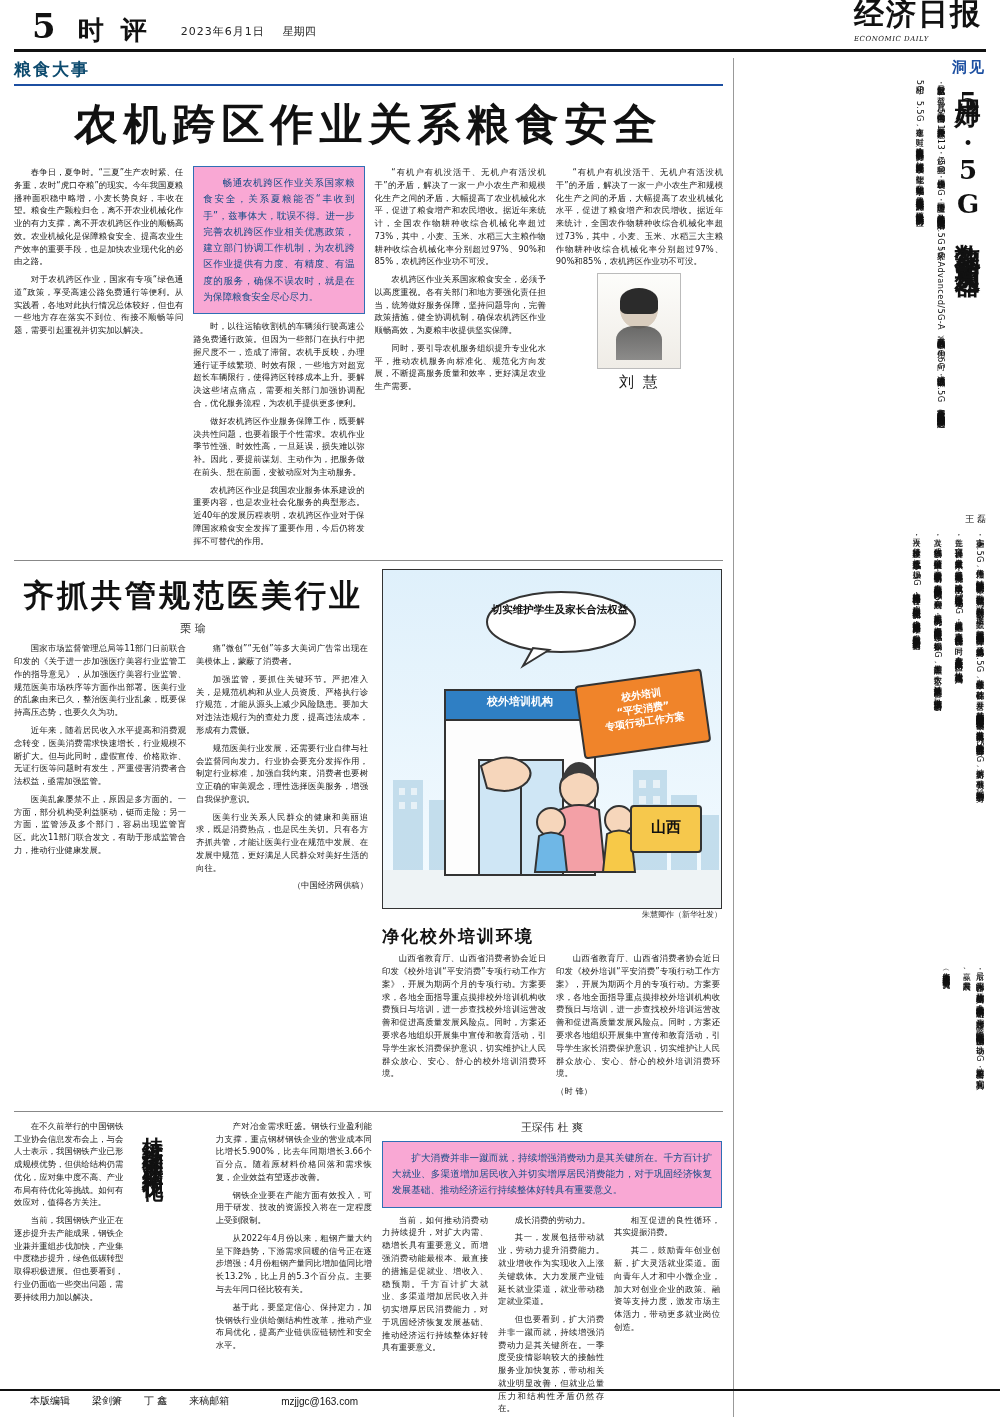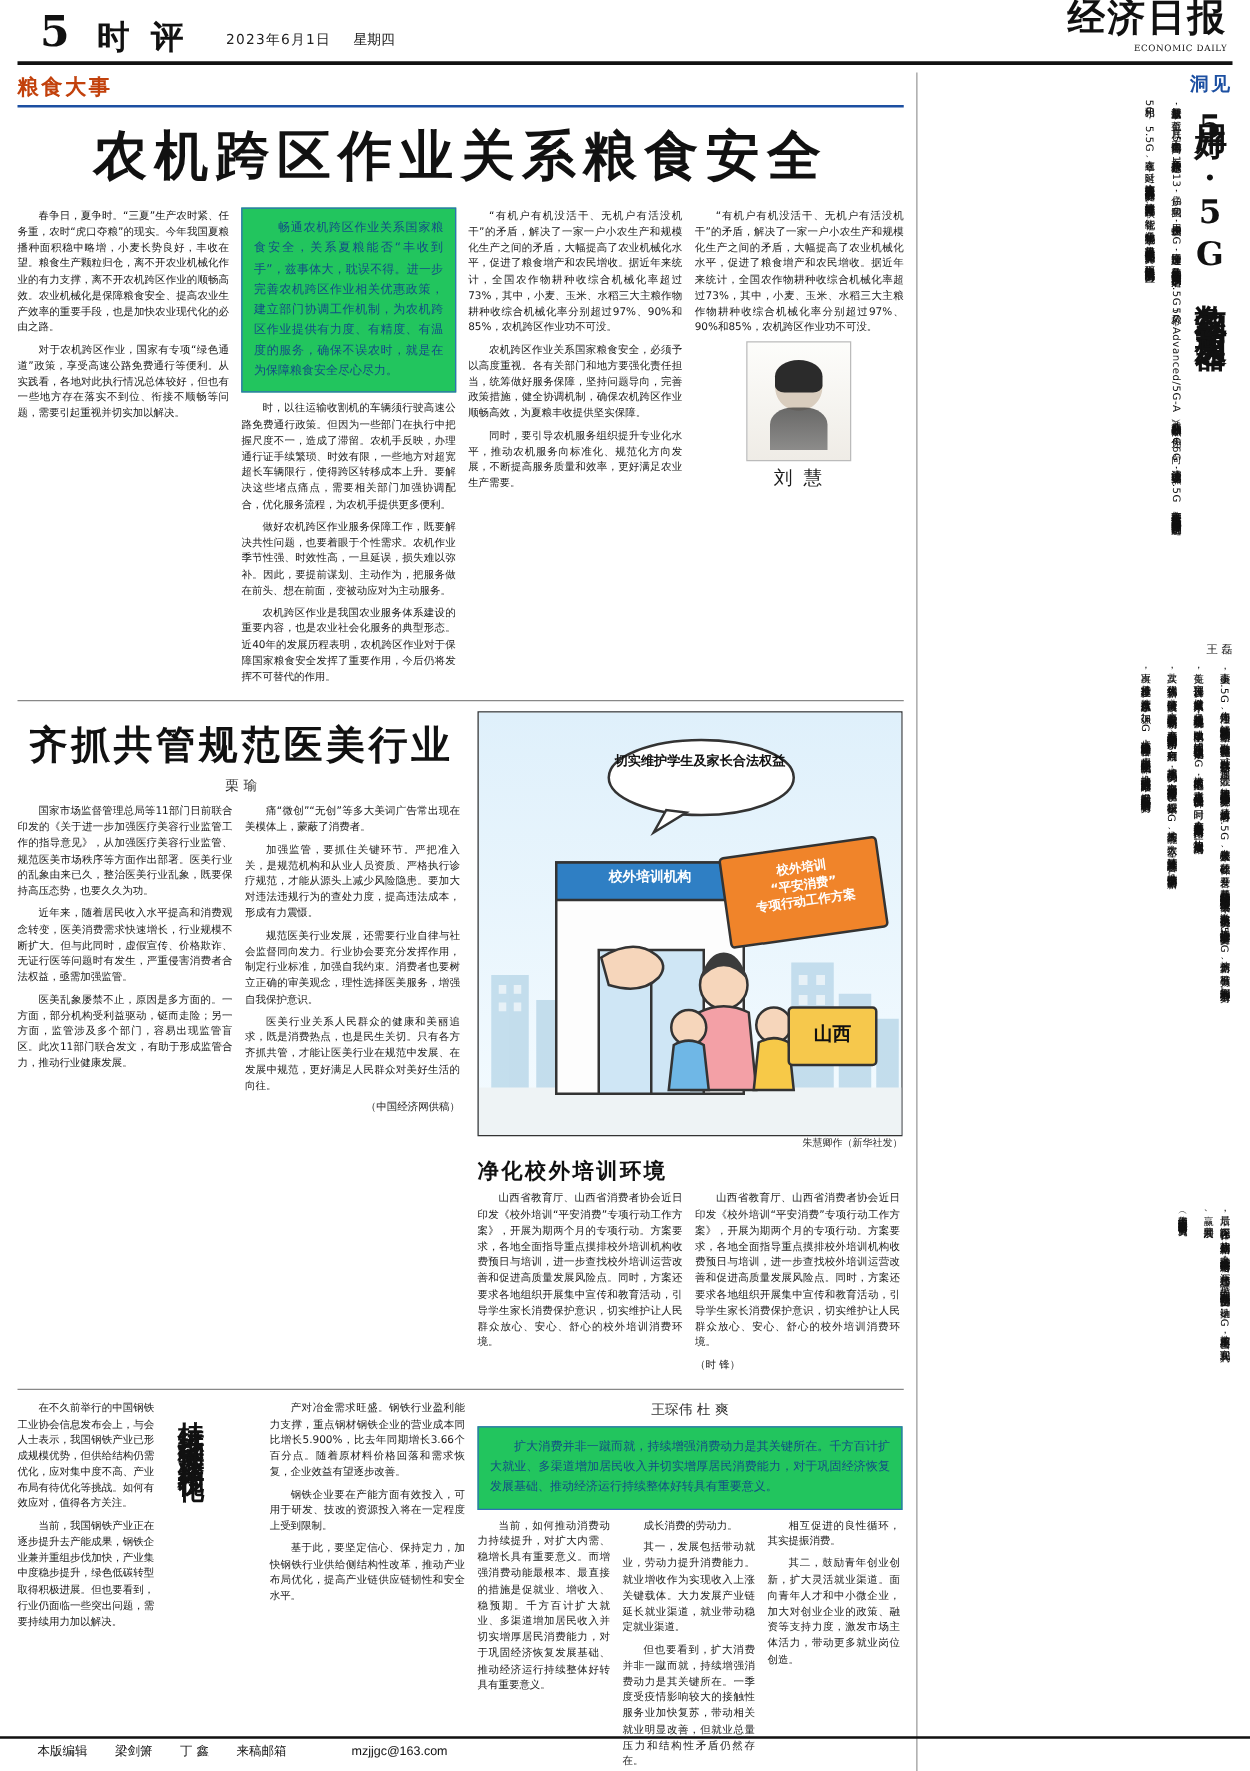--- a/index.html
+++ b/index.html
@@ -14,46 +14,46 @@
   }
   .page { position:relative; width:1000px; height:1417px; padding:0 14px; }
 
   
   .masthead { position:relative; height:52px; border-bottom:3px solid #111; display:flex; align-items:flex-end; padding-bottom:6px; }
   .page-no { font-family:"DejaVu Serif","Liberation Serif",serif; font-size:34px; font-weight:bold; line-height:1; margin-left:18px; }
   .sec-name { font-size:26px; font-weight:bold; margin-left:22px; letter-spacing:4px; line-height:1; }
   .issue-date { font-size:11px; color:#222; margin-left:30px; letter-spacing:1px; padding-bottom:4px; }
   .weekday { font-size:11px; color:#222; margin-left:18px; padding-bottom:4px; }
   .paper-name { position:absolute; right:4px; bottom:6px; font-family:"DejaVu Serif","Liberation Serif",serif; font-size:30px; font-weight:bold; letter-spacing:2px; }
-  .paper-name .en { display:block; font-size:7px; letter-spacing:0.5px; text-align:right; font-weight:normal; }
+  .paper-name .en { display:block; font-size:7px; letter-spacing:0.5px; text-align:left; font-weight:normal;font-style:italic; }
 
   
   .body-wrap { display:flex; margin-top:6px; }
   .left-zone { width:720px; padding-right:10px; border-right:1px solid #999; }
   .right-zone { width:252px; padding-left:10px; }
 
-  .tag { display:inline-block; color:#c2410c; font-size:17px; font-weight:bold; letter-spacing:2px; }
+  .tag { display:inline-block; color:#0c4a6e; font-size:17px; font-weight:bold; letter-spacing:2px; }
   .rule-blue { border-bottom:2px solid #1c4fa1; margin:3px 0 6px; }
 
   .headline-main {
     font-size:43px; font-weight:bold; text-align:center; letter-spacing:6px;
     font-family:"DejaVu Serif","Liberation Serif",serif; margin:10px 0 12px;
   }
   .headline-2 {
     font-size:31px; font-weight:bold; text-align:center; letter-spacing:3px;
     font-family:"DejaVu Serif","Liberation Serif",serif; margin:6px 0 4px;
   }
   .byline { text-align:center; font-size:11px; color:#333; margin-bottom:6px; }
 
   .cols { display:flex; gap:10px; }
   .col { font-size:8.4px; line-height:1.52; text-align:justify; color:#1a1a1a; }
   .col p { margin:0 0 5px; text-indent:2em; }
 
   .pullquote {
-    border:1px solid #2f6fb5; background:#22c55e; color:#134b86;
+    border:1px solid #2f6fb5; background:#f9a8d4; color:#134b86;
     font-size:9.6px; line-height:1.7; padding:8px 9px; text-indent:2em;
     text-align:justify;
   }
 
   .hr-thin { border-top:1px solid #888; margin:8px 0; }
 
   
   .portrait { width:84px; height:96px; margin:4px auto 2px; border:1px solid #bbb; background:
      radial-gradient(circle at 50% 38%, #d9cdbe 0 26%, rgba(0,0,0,0) 27%),
      linear-gradient(#fdfdfb,#efece6); position:relative; }
@@ -252,20 +252,21 @@
           </div>
           <div style="width:44px; display:flex; justify-content:center;">
             <div class="vtitle" style="font-size:21px;">持续推动钢铁产业结构优化</div>
           </div>
           <div style="width:26px; display:flex; align-items:flex-end; justify-content:center;">
             
           </div>
           <div class="col" style="width:160px">
             <p>产对冶金需求旺盛。钢铁行业盈利能力支撑，重点钢材钢铁企业的营业成本同比增长5.900%，比去年同期增长3.66个百分点。随着原材料价格回落和需求恢复，企业效益有望逐步改善。</p>
             <p>钢铁企业要在产能方面有效投入，可用于研发、技改的资源投入将在一定程度上受到限制。</p>
+            <p>从2022年4月份以来，粗钢产量大约呈下降趋势，下游需求回暖的信号正在逐步增强；4月份粗钢产量同比增加值同比增长13.2%，比上月的5.3个百分点。主要与去年同口径比较有关。</p>
             <p>基于此，要坚定信心、保持定力，加快钢铁行业供给侧结构性改革，推动产业布局优化，提高产业链供应链韧性和安全水平。</p>
           </div>
         </div>
 
         <div style="width:340px">
           <div class="byline">王琛伟 杜 爽</div>
           <div class="pullquote" style="margin-bottom:6px">扩大消费并非一蹴而就，持续增强消费动力是其关键所在。千方百计扩大就业、多渠道增加居民收入并切实增厚居民消费能力，对于巩固经济恢复发展基础、推动经济运行持续整体好转具有重要意义。</div>
           <div class="cols">
             <div class="col" style="width:106px">
               <p>当前，如何推动消费动力持续提升，对扩大内需、稳增长具有重要意义。而增强消费动能最根本、最直接的措施是促就业、增收入、稳预期。千方百计扩大就业、多渠道增加居民收入并切实增厚居民消费能力，对于巩固经济恢复发展基础、推动经济运行持续整体好转具有重要意义。</p>

